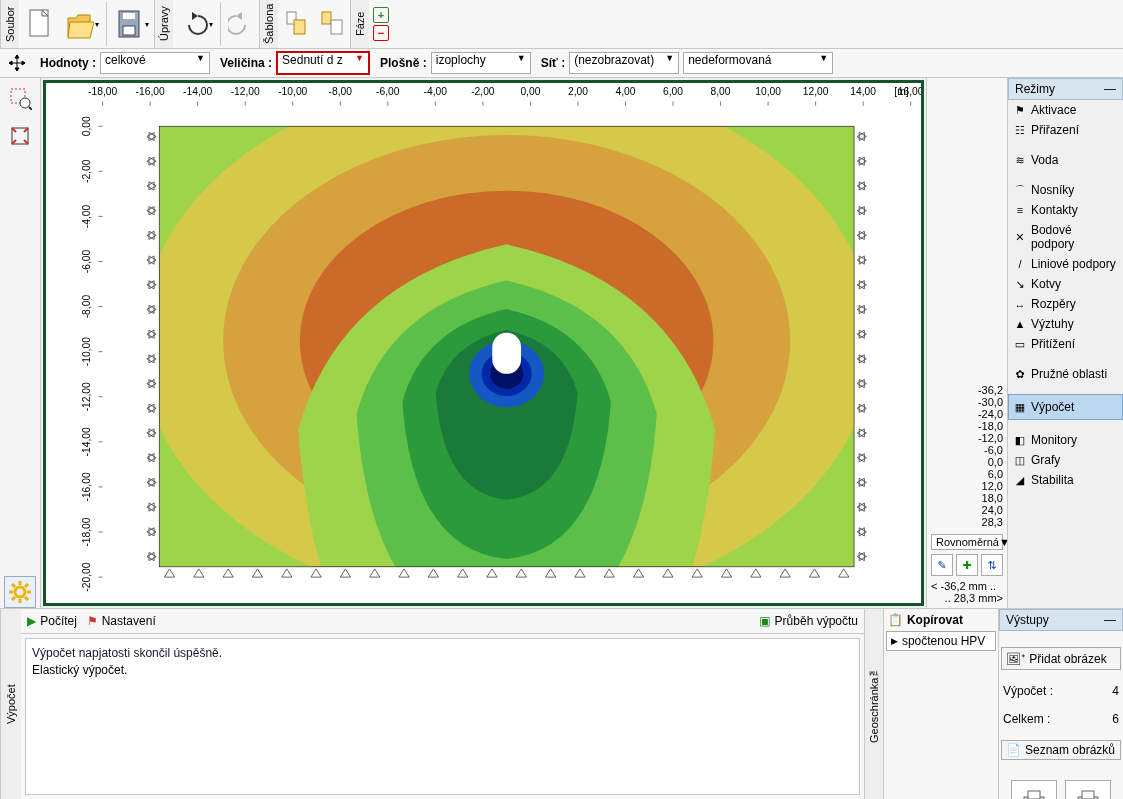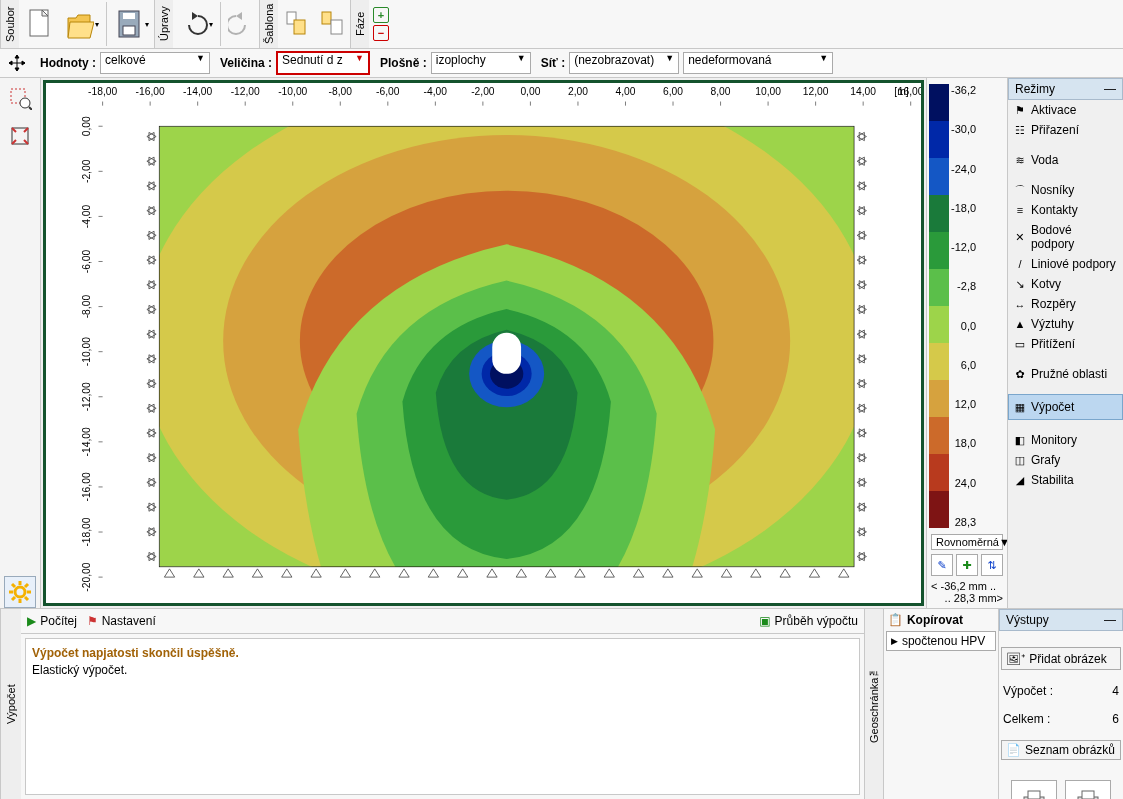--- a/index.html
+++ b/index.html
@@ -26,21 +26,21 @@
   .sel .arr{margin-left:auto;font-size:9px}
   .sel.hl{border:2px solid #c00}
   
   .mainrow{flex:1;display:flex;min-height:0}
   .lefttools{width:40px;display:flex;flex-direction:column;align-items:center;padding-top:4px;gap:6px;border-right:1px solid #c8c8c8;background:#f4f4f4}
   .ltbtn{width:30px;height:30px;display:flex;align-items:center;justify-content:center;border:1px solid transparent}
   .ltbtn.active{border:1px solid #9ab;background:#e8f0fa}
   .canvaswrap{flex:1;position:relative;background:#fff;border:3px solid #14532d;margin:2px}
   .canvaswrap svg{position:absolute;inset:0}
   .legendcol{width:80px;display:flex;flex-direction:column;align-items:stretch;background:#f7f7f7;border-left:1px solid #c8c8c8;font-size:11px}
-  .legend{flex:1;display:flex;flex-direction:row;justify-content:flex-start;padding:6px 2px 2px 2px;gap:2px}
+  .legend{flex:1;display:flex;flex-direction:column;justify-content:flex-end;padding:6px 2px 2px 2px;gap:2px}
   .legband{width:20px;display:flex;flex-direction:column}
   .legband div{flex:1}
   .legvals{display:flex;flex-direction:column;justify-content:space-between;text-align:right;padding-right:2px}
   .legbottom{padding:4px;font-size:11px}
   .legsel{border:1px solid #aaa;background:#fff;padding:1px 4px;display:flex;align-items:center;justify-content:space-between;margin-bottom:4px}
   .legicons{display:flex;justify-content:space-between;gap:2px;margin-bottom:4px}
   .sqbtn{width:20px;height:20px;border:1px solid #aaa;display:flex;align-items:center;justify-content:center;background:#fff}
   
   .rightpanel{width:115px;display:flex;flex-direction:column;background:#f0f0f0;border-left:1px solid #c8c8c8}
   .panelhdr{background:#d6e4f0;border:1px solid #a8bacc;padding:3px 6px;font-size:12px;display:flex;align-items:center;justify-content:space-between}
@@ -59,21 +59,21 @@
   .boutput{flex:1;background:#fff;border:1px solid #c8c8c8;margin:4px;padding:6px;font-family:Tahoma,Arial,sans-serif;font-size:12px;line-height:1.4;overflow:auto}
   .bmid{width:18px;display:flex;align-items:center;justify-content:center;writing-mode:vertical-rl;transform:rotate(180deg);font-size:11px;border-left:1px solid #c8c8c8;border-right:1px solid #c8c8c8;background:#eee}
   .bcopy{width:110px;border-right:1px solid #c8c8c8;padding:2px;display:flex;flex-direction:column;gap:2px}
   .hdr2{font-weight:bold;display:flex;align-items:center;gap:4px;padding:2px}
   .kvbtn{border:1px solid #aaa;background:#fff;padding:2px 4px;display:flex;align-items:center;gap:4px}
   .bout{width:120px;display:flex;flex-direction:column;padding:2px;gap:14px}
   .kv{display:flex;justify-content:space-between;padding:0 2px}
   .btn{border:1px solid #aaa;background:#f4f4f4;padding:2px 4px;display:flex;align-items:center;gap:4px}
   .printers{display:flex;gap:8px;justify-content:center;margin:6px 0}
   .pbtn{width:44px;height:40px;border:1px solid #aaa;background:#fff;display:flex;align-items:center;justify-content:center}
-  .green{color:#a16207;font-weight:bold}
+  .green{color:#0f172a;font-weight:normal}
 </style>
 </head>
 <body>
 
 <div class="app">
 
   <div class="topbar">
     <div class="vtab">Soubor</div>
     <div class="tbtn">
         <svg width="30" height="36">
@@ -356,21 +356,21 @@
             <div style="background: rgb(204, 106, 42);"></div>
             <div style="background: rgb(184, 58, 30);"></div>
             <div style="background: rgb(126, 20, 20);"></div>
           </div>
         <div class="legvals" id="legvals">
             <div>-36,2</div>
             <div>-30,0</div>
             <div>-24,0</div>
             <div>-18,0</div>
             <div>-12,0</div>
-            <div>-2,8</div>
+            <div>-6,0</div>
             <div>0,0</div>
             <div>6,0</div>
             <div>12,0</div>
             <div>18,0</div>
             <div>24,0</div>
             <div>28,3</div>
           </div>
       </div>
       <div class="legbottom">
         <div class="legsel">

